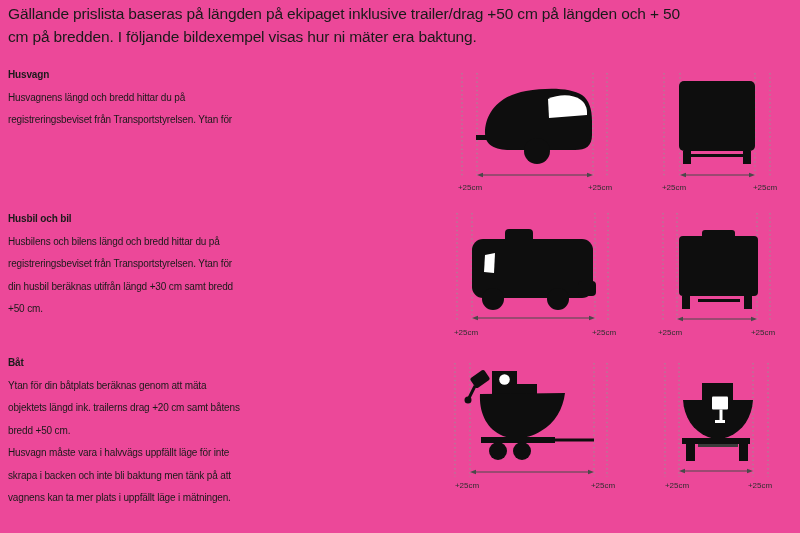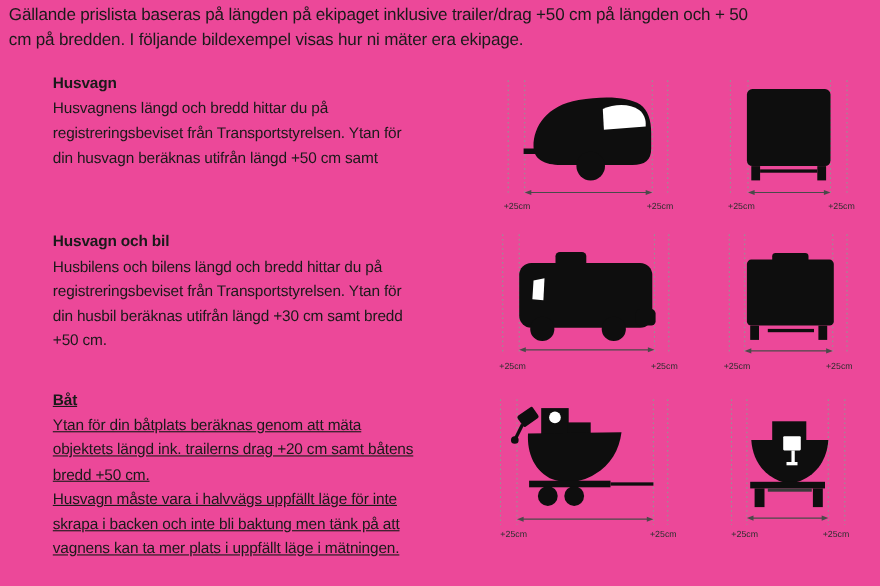--- a/index.html
+++ b/index.html
@@ -2,25 +2,25 @@
 <html><head>
 <meta charset="utf-8">
 <style>
   html,body{margin:0;padding:0;background:#ffffff;}
   .page{
     position:relative;width:800px;height:533px;background:#ec4899;overflow:hidden;
     font-family:"Liberation Sans",sans-serif;color:#1a1a1a;letter-spacing:-0.15px;padding-left:39px;
   }
   .intro{position:absolute;left:8px;top:3px;width:788px;font-size:15.5px;line-height:22.5px;}
   .tline{white-space:nowrap;}
-  .section{position:absolute;left:8px;width:442px;font-size:14px;line-height:22.5px;margin-left:40px;}
+  .section{position:absolute;left:8px;width:442px;font-size:10px;line-height:22.5px;}
   .section .heading{font-weight:700;}
   .sec-husvagn{top:64px;}
   .sec-husbil{top:208px;}
-  .sec-bat{top:352px;text-decoration:underline;}
+  .sec-bat{top:352px;}
   .fig{position:absolute;}
   .fig-caravan-side{left:450px;top:63px;}
   .fig-caravan-rear{left:655px;top:63px;}
   .fig-motorhome-side{left:450px;top:203px;}
   .fig-motorhome-rear{left:655px;top:203px;}
   .fig-boat-side{left:450px;top:350px;}
   .fig-boat-rear{left:655px;top:350px;}
   .guide{stroke:#949494;stroke-width:1;stroke-dasharray:1.5 2.7;fill:none;}
   .sil{fill:#0e0e0e;}
   .sil-stroke{stroke:#0e0e0e;fill:none;}
@@ -29,32 +29,31 @@
   .arrowhead{fill:#4a4a4a;}
   .mlabel{font-family:"Liberation Sans",sans-serif;font-size:8px;fill:#2e2e2e;text-anchor:middle;letter-spacing:0;}
 </style>
 </head>
 <body>
 
 <div class="page">
 
   <div class="intro">
     <div class="tline">Gällande prislista baseras på längden på ekipaget inklusive trailer/drag +50 cm på längden och + 50</div>
-    <div class="tline">cm på bredden. I följande bildexempel visas hur ni mäter era ekipage.</div>
+    <div class="tline">cm på bredden. I följande bildexempel visas hur ni mäter era baktung.</div>
   </div>
 
   <div class="section sec-husvagn">
     <div class="tline heading">Husvagn</div>
     <div class="tline">Husvagnens längd och bredd hittar du på</div>
     <div class="tline">registreringsbeviset från Transportstyrelsen. Ytan för</div>
-    <div class="tline">din husvagn beräknas utifrån längd +50 cm samt</div>
   </div>
 
   <div class="section sec-husbil">
-    <div class="tline heading">Husvagn och bil</div>
+    <div class="tline heading">Husbil och bil</div>
     <div class="tline">Husbilens och bilens längd och bredd hittar du på</div>
     <div class="tline">registreringsbeviset från Transportstyrelsen. Ytan för</div>
     <div class="tline">din husbil beräknas utifrån längd +30 cm samt bredd</div>
     <div class="tline">+50 cm.</div>
   </div>
 
   <div class="section sec-bat">
     <div class="tline heading">Båt</div>
     <div class="tline">Ytan för din båtplats beräknas genom att mäta</div>
     <div class="tline">objektets längd ink. trailerns drag +20 cm samt båtens</div>

